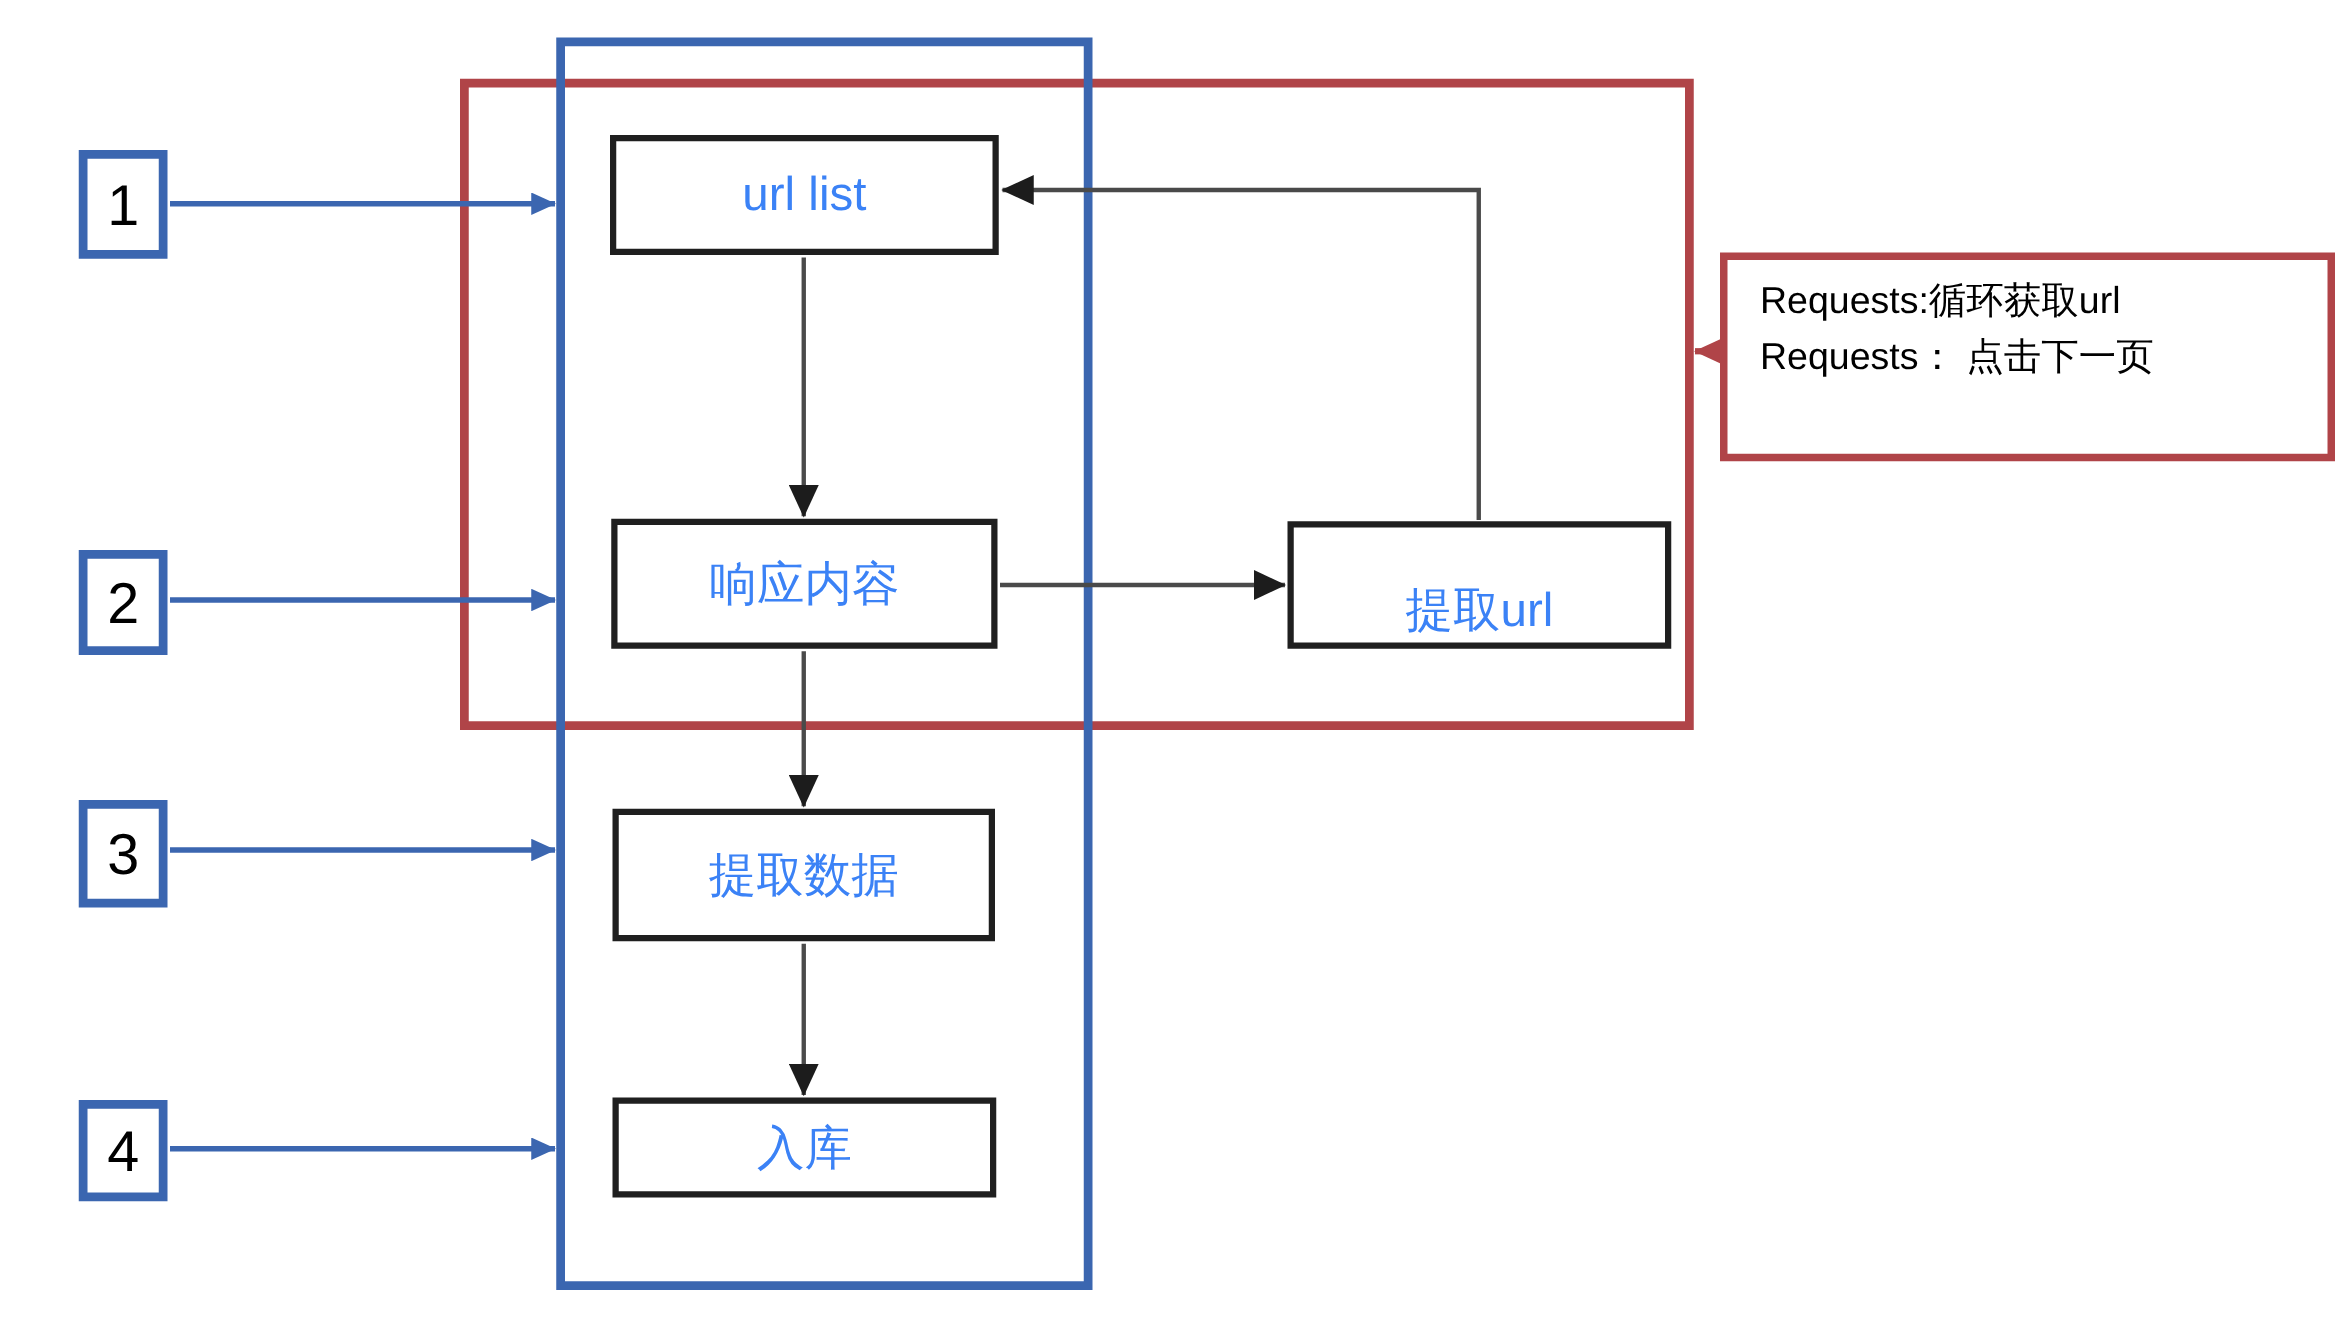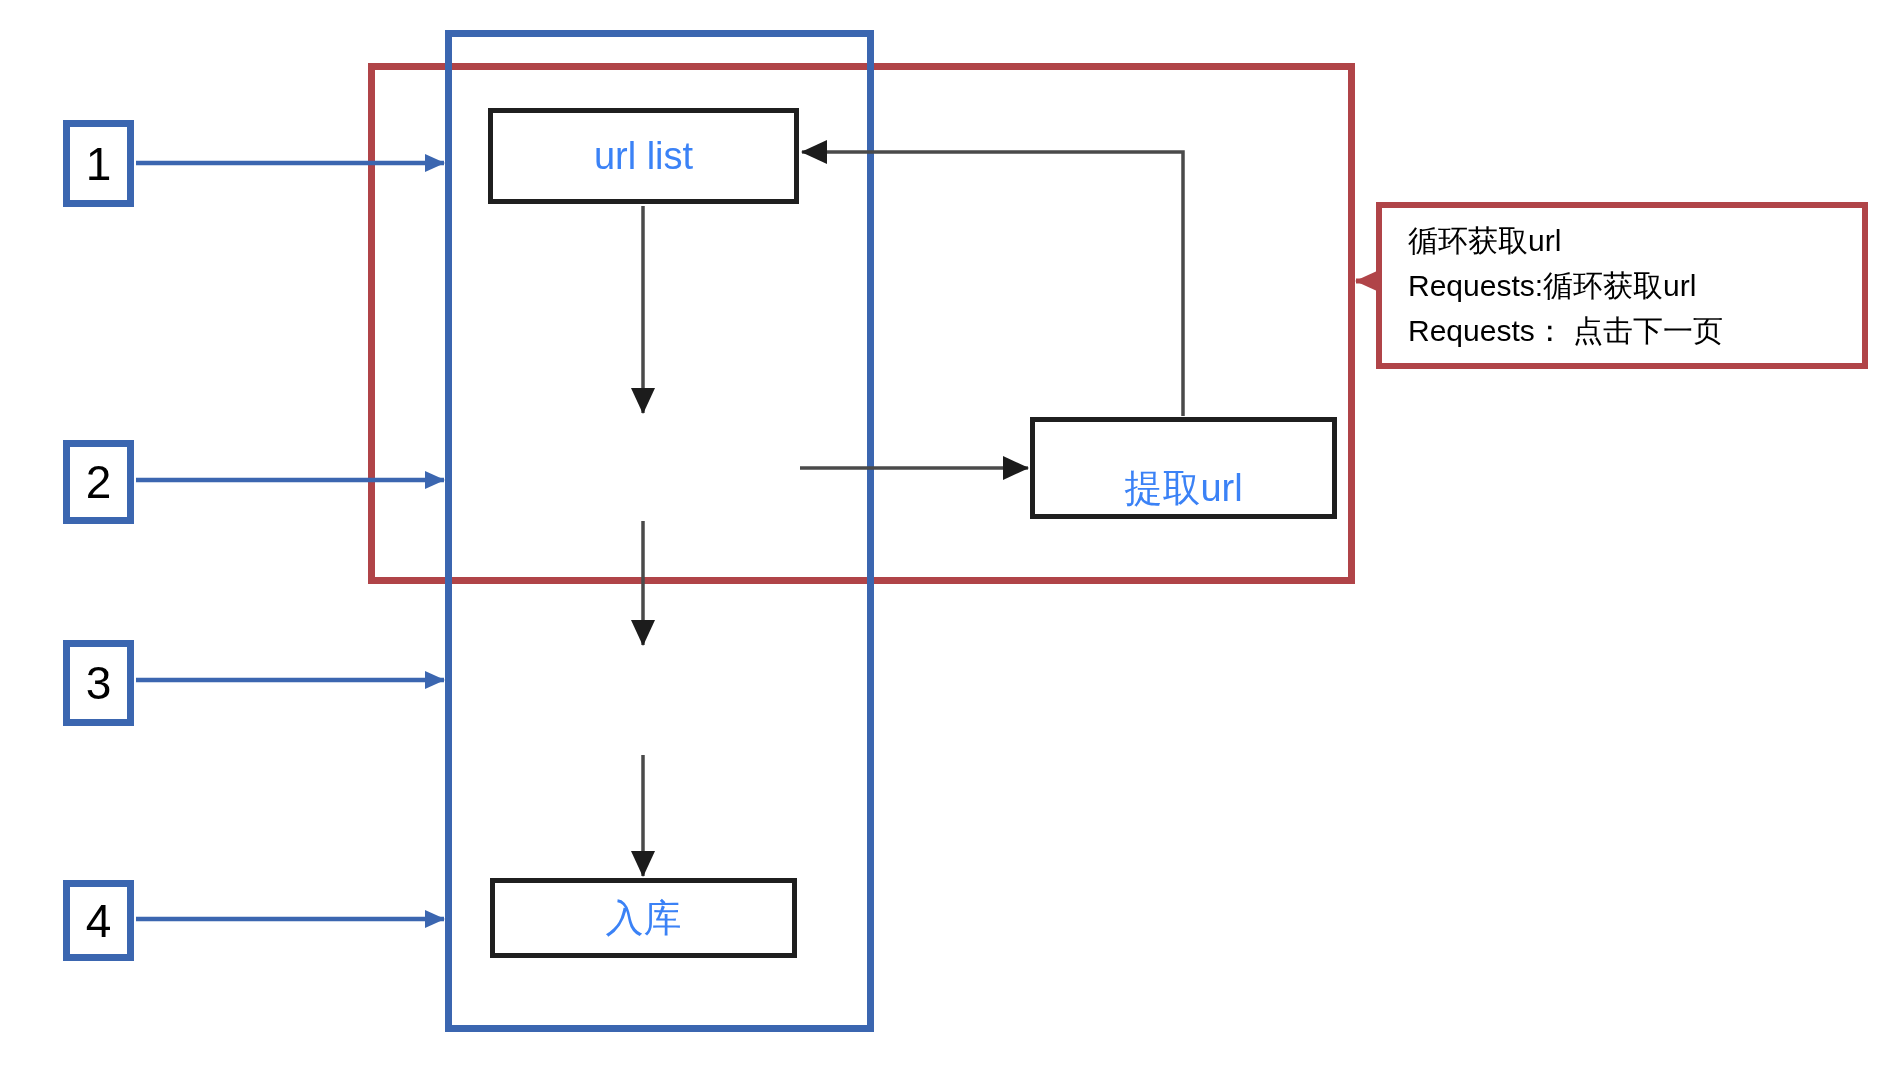--- a/index.html
+++ b/index.html
@@ -100,20 +100,26 @@
 <body>
 
 <div class="canvas">
 
   <div class="region red-region"></div>
   <div class="region blue-region"></div>
 
   <div class="flow-box" id="fb-url-list">
     <span>url list</span>
   </div>
+  <div class="flow-box" id="fb-response">
+    <span>响应内容</span>
+  </div>
+  <div class="flow-box" id="fb-extract-d">
+    <span>提取数据</span>
+  </div>
   <div class="flow-box" id="fb-store">
     <span>入库</span>
   </div>
   <div class="flow-box" id="fb-extract-u">
     <span>提取url</span>
   </div>
 
   <div class="num-box" id="nb-1">
     <span>1</span>
   </div>
@@ -121,21 +127,20 @@
     <span>2</span>
   </div>
   <div class="num-box" id="nb-3">
     <span>3</span>
   </div>
   <div class="num-box" id="nb-4">
     <span>4</span>
   </div>
 
   <div class="annotation">
-    <div class="ann-line">循环获取url</div>
     <div class="ann-line">Requests:循环获取url</div>
     <div class="ann-line">Requests： 点击下一页</div>
   </div>
 
   <svg class="connectors" viewBox="0 0 1878 1066" xmlns="http://www.w3.org/2000/svg">
     <defs>
       <marker id="mk-black" markerUnits="userSpaceOnUse" markerWidth="26" markerHeight="24" refX="25" refY="12" orient="auto">
         <path class="mk-b" d="M0,0 L26,12 L0,24 Z"></path>
       </marker>
       <marker id="mk-blue" markerUnits="userSpaceOnUse" markerWidth="20" markerHeight="18" refX="19" refY="9" orient="auto">

